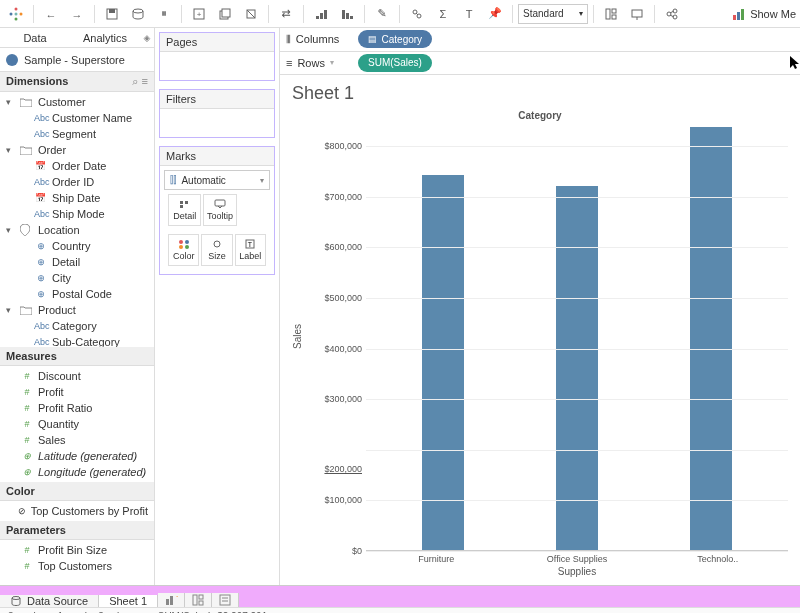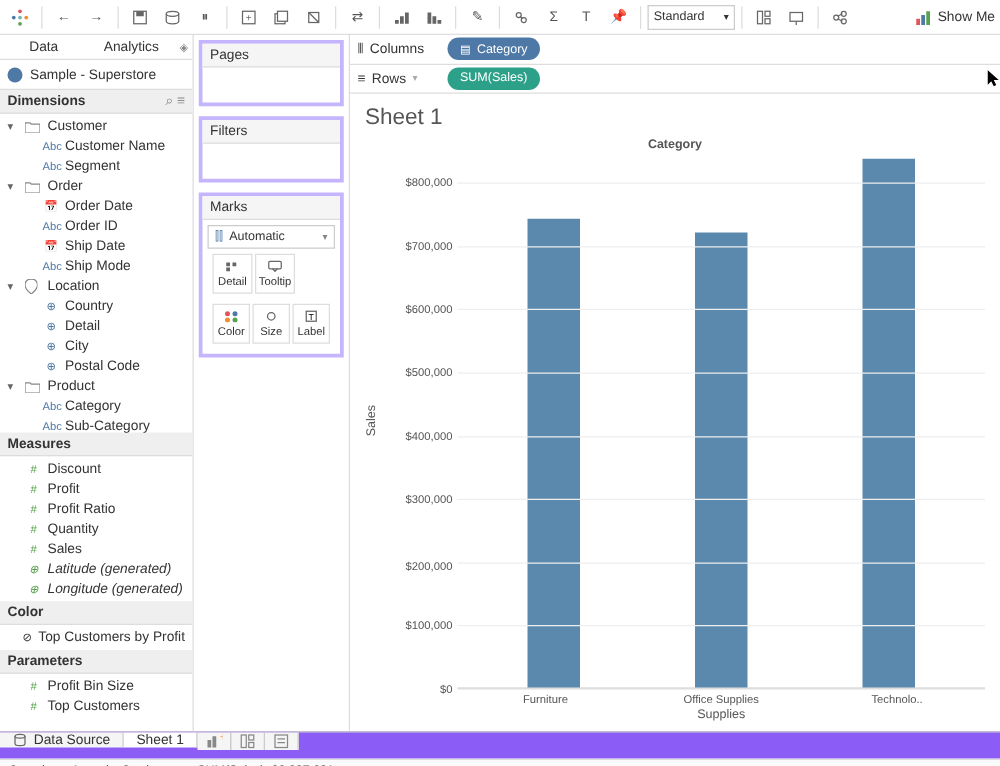--- a/index.html
+++ b/index.html
@@ -20,21 +20,21 @@
 .tree{padding:2px 0;overflow-y:auto}
 .trow{display:flex;align-items:center;height:16px;padding:0 6px;gap:4px;cursor:pointer;white-space:nowrap}
 .caret{width:10px;color:#666;font-size:9px}
 .tico{width:14px;font-size:9px;text-align:center}
 .abc{color:#4e79a7}
 .num{color:#59a14f}
 .geo{color:#4e79a7}
 .cal{color:#4e79a7}
 .italic{font-style:italic}
 .mid{width:125px;border-right:1px solid #ddd;display:flex;flex-direction:column}
-.card{margin:4px;border:3px solid #c4b5fd}
+.card{margin:4px;border:1px solid #c4b5fd}
 .card-h{background:#f5f5f5;padding:3px 6px;font-size:11px;border-bottom:1px solid #ddd}
 .card-b{min-height:28px;padding:4px}
 .marks-sel{border:1px solid #ccc;padding:3px 5px;display:flex;align-items:center;gap:5px;font-size:10px}
 .mrow{display:flex;gap:2px;padding:4px}
 .mbtn{flex:1;border:1px solid #ddd;display:flex;flex-direction:column;align-items:center;padding:4px 2px;gap:2px;font-size:9px;cursor:pointer}
 .right{flex:1;display:flex;flex-direction:column}
 .shelf{height:28px;border-bottom:1px solid #ddd;display:flex;align-items:center;padding:0 6px;gap:8px}
 .shelf-lbl{width:64px;display:flex;align-items:center;gap:5px;font-size:11px}
 .shelf-drop{color:#aaa;font-size:8px}
 .pill{height:18px;border-radius:9px;padding:0 10px;display:flex;align-items:center;gap:5px;color:#fff;font-size:10px;cursor:pointer}
@@ -48,21 +48,21 @@
 .ylabel{writing-mode:vertical-rl;transform:rotate(180deg);text-align:center;font-size:10px;color:#555;width:16px}
 .yaxis{width:58px;position:relative}
 .ytick{position:absolute;right:4px;font-size:9px;color:#555;transform:translateY(-50%)}
 .plot{flex:1;position:relative;border-bottom:1px solid #ccc}
 .grid{position:absolute;left:0;right:0;border-top:1px solid #eee}
 .bars{position:absolute;inset:0;display:flex;justify-content:space-around;align-items:flex-end;padding:0 10px}
 .bar{width:42px;background:#5b89ad}
 .xaxis{display:flex;margin-left:74px}
 .xtick{flex:1;text-align:center;font-size:9px;color:#555;padding-top:3px}
 .xlabel{text-align:center;font-size:10px;color:#555;margin-left:74px;margin-top:2px}
-.bottom-tabs{height:22px;border-top:1px solid #ccc;display:flex;align-items:flex-start;background:#8b5cf6}
+.bottom-tabs{height:22px;border-top:1px solid #ccc;display:flex;align-items:flex-end;background:#f0abfc}
 .btab{padding:0 10px;display:flex;align-items:center;gap:5px;border-right:1px solid #ccc;font-size:11px;cursor:pointer;background:#f5f5f5}
 .btab.active{background:#fff}
 .status{height:18px;border-top:1px solid #ddd;display:flex;align-items:center;padding:0 8px;gap:14px;font-size:10px;color:#555;background:#fafafa}
 .cursor{position:absolute;width:12px;height:16px;pointer-events:none;z-index:10}
 svg{display:block}
 </style>
 </head>
 <body>
 
 <div class="toolbar">
@@ -443,21 +443,21 @@
       </div>
     </div>
     <div class="sheet">
       <div class="sheet-title">Sheet 1</div>
       <div class="chart-title">Category</div>
       <div class="chart-area">
         <div class="ylabel">Sales</div>
         <div class="yaxis" id="yaxis">
             <div class="ytick" style="top: 430px;">$0</div>
             <div class="ytick" style="top: 379.412px;">$100,000</div>
-            <div class="ytick" style="top: 332px;">$200,000</div>
+            <div class="ytick" style="top: 348px; text-decoration: underline;">$200,000</div>
             <div class="ytick" style="top: 278.235px;">$300,000</div>
             <div class="ytick" style="top: 227.647px;">$400,000</div>
             <div class="ytick" style="top: 177.059px;">$500,000</div>
             <div class="ytick" style="top: 126.471px;">$600,000</div>
             <div class="ytick" style="top: 75.8824px;">$700,000</div>
             <div class="ytick" style="top: 25.2941px;">$800,000</div>
           </div>
         <div class="plot" id="plot">
           <div class="bars" id="bars">
               <div class="bar" style="height: 375.365px;"></div>

